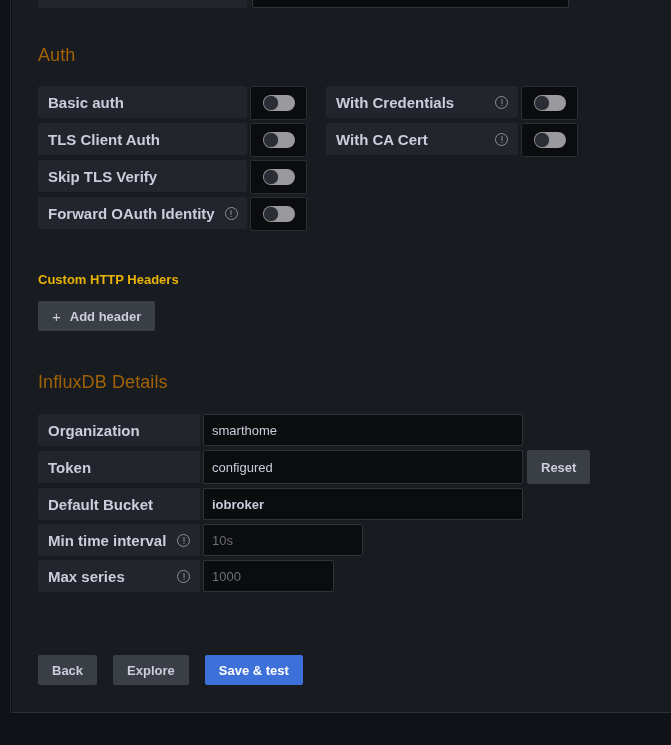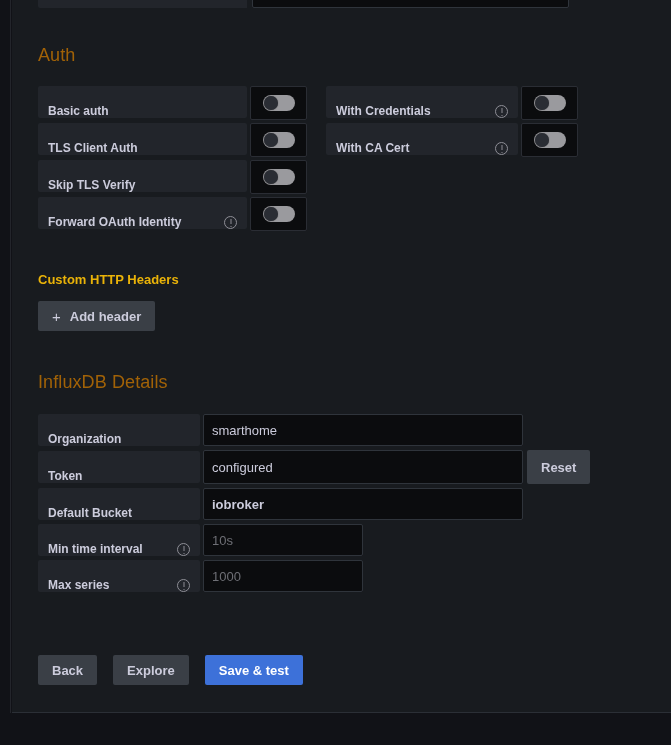--- a/index.html
+++ b/index.html
@@ -91,23 +91,23 @@
     display: flex;
     align-items: center;
     margin-bottom: 4px;
   }
 
   .fld-label {
     height: 32px;
     background: #22252b;
     border-radius: 2px;
     display: flex;
-    align-items: flex-end;
+    align-items: center;
     padding: 0 10px;
-    font-size: 12px;
+    font-size: 15px;
     font-weight: 700;
     color: #ccccdc;
     white-space: nowrap;
   }
 
   .fld-label .info-wrap {
     margin-left: auto;
     padding-left: 10px;
     display: flex;
     align-items: center;
@@ -403,21 +403,21 @@
         </div>
       </div>
 
       <div class="field-row">
         <div class="fld-label" style="width:162px;">
           <span>Max series</span>
           <span class="info-wrap">
             <span class="info-icon"></span>
           </span>
         </div>
-        <div class="text-input placeholder" style="width:160px;">
+        <div class="text-input placeholder" style="width:131px;">
           <span>1000</span>
         </div>
       </div>
 
     </div>
   </div>
 
   <div class="content" style="top:655px;">
     <div class="action-bar">
       <button class="btn btn-secondary">Back</button>

